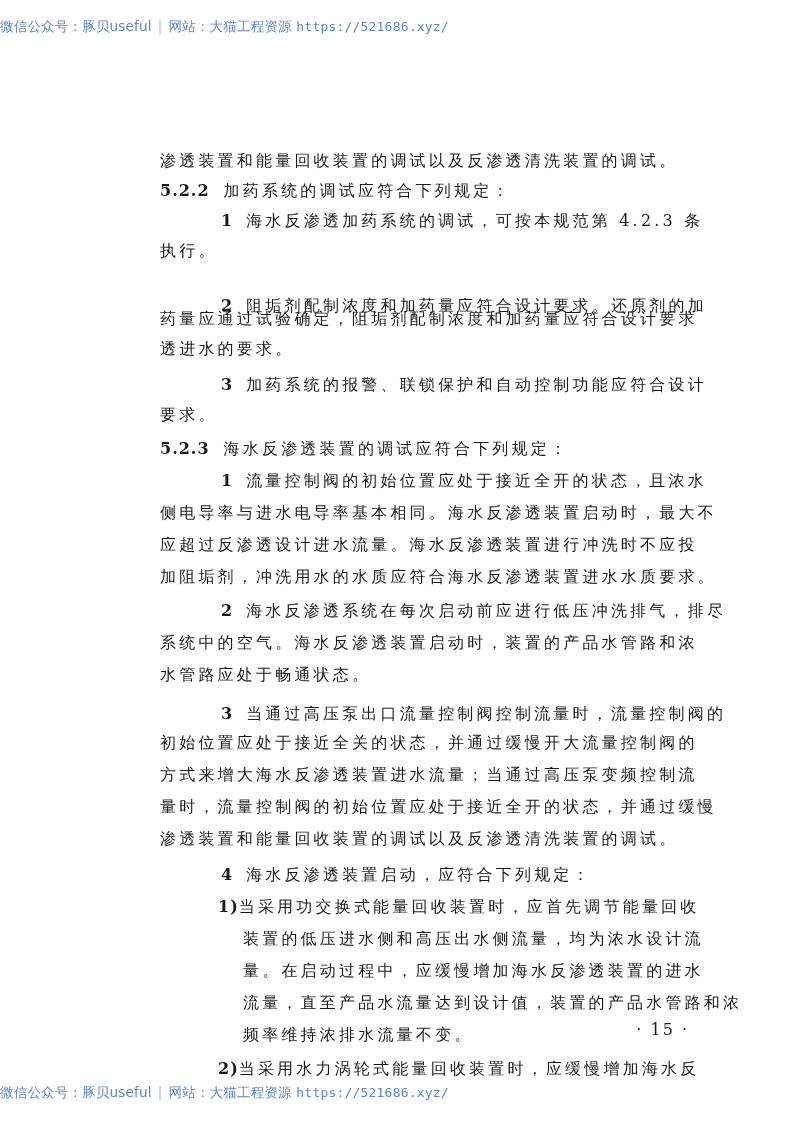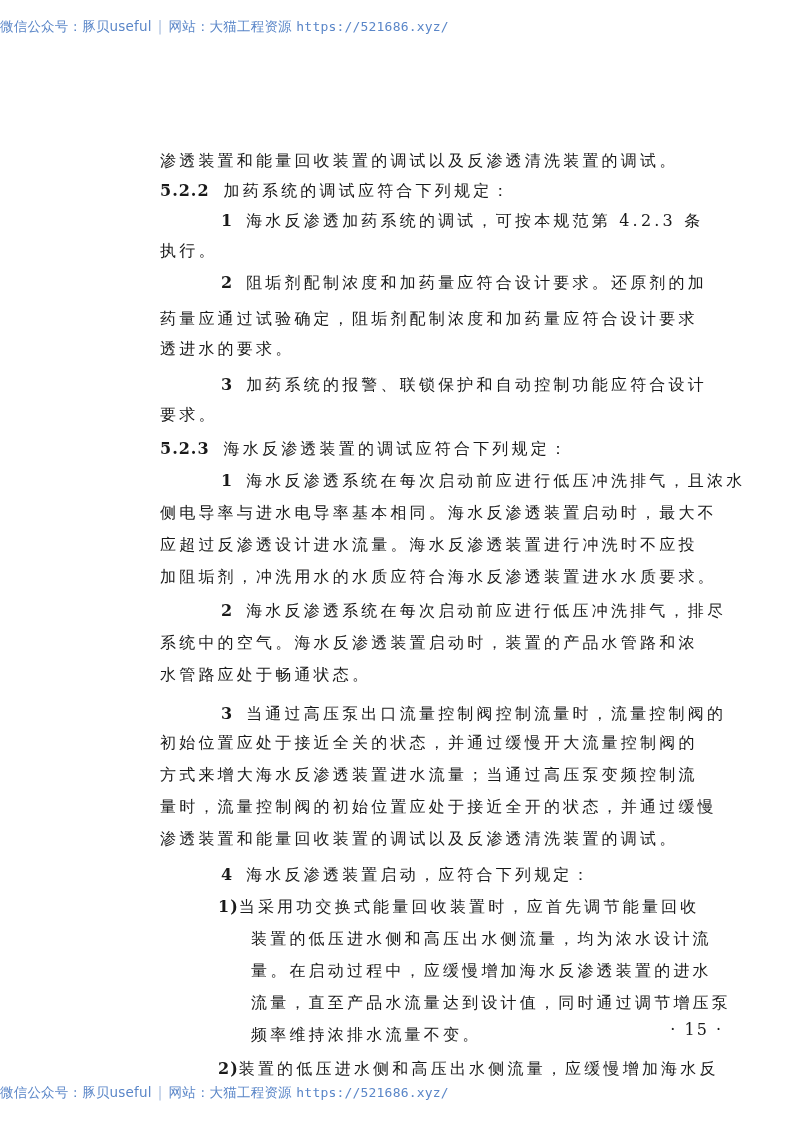--- a/index.html
+++ b/index.html
@@ -22,75 +22,75 @@
   .page { position: absolute; left: 160px; top: 146px; width: 565px; }
   .line {
     position: absolute; left: 0; height: 30px; line-height: 30px;
     font-size: 16px; white-space: nowrap; letter-spacing: 3.2px;
   }
   .num { font-weight: bold; letter-spacing: 1px; }
   .clause-num { font-weight: bold; letter-spacing: 1px; margin-right: 14px; text-align: right; }
   .item-num { font-weight: bold; margin-right: 14px; letter-spacing: 0; }
   .indent1 { left: 38px; margin-left: 23px; }
   .indent2 { left: 58px; }
-  .indent3 { left: 83px; margin-left: 8px; }
+  .indent3 { left: 83px; }
   .pagenum {
-    position: absolute; right: 77px; top: 1020px;
+    position: absolute; right: 111px; top: 1020px;
     font-size: 16px; letter-spacing: 2px;
   }
 </style>
 </head>
 <body>
 
 <div class="watermark wm-top">
   <span>微信公众号：豚贝useful</span><span class="sep">|</span><span>网站：大猫工程资源</span>
   <span class="url">https://521686.xyz/</span>
 </div>
 
 <div class="page">
   <div class="line" style="top:0px"><span>渗透装置和能量回收装置的调试以及反渗透清洗装置的调试。</span></div>
 
   <div class="line" style="top:30px"><span class="clause-num">5.2.2</span><span>加药系统的调试应符合下列规定：</span></div>
 
   <div class="line indent1" style="top:60px"><span class="item-num">1</span><span>海水反渗透加药系统的调试，可按本规范第 4.2.3 条</span></div>
   <div class="line" style="top:90px"><span>执行。</span></div>
 
-  <div class="line indent1" style="top:122px"><span class="item-num">2</span><span>阻垢剂配制浓度和加药量应符合设计要求。还原剂的加</span></div>
+  <div class="line indent1" style="top:145px"><span class="item-num">2</span><span>阻垢剂配制浓度和加药量应符合设计要求。还原剂的加</span></div>
   <div class="line" style="top:158px"><span>药量应通过试验确定，阻垢剂配制浓度和加药量应符合设计要求</span></div>
   <div class="line" style="top:188px"><span>透进水的要求。</span></div>
 
   <div class="line indent1" style="top:224px"><span class="item-num">3</span><span>加药系统的报警、联锁保护和自动控制功能应符合设计</span></div>
   <div class="line" style="top:254px"><span>要求。</span></div>
 
   <div class="line" style="top:288px"><span class="clause-num">5.2.3</span><span>海水反渗透装置的调试应符合下列规定：</span></div>
 
-  <div class="line indent1" style="top:320px"><span class="item-num">1</span><span>海水反渗透系统在每次启动前应进行低压冲洗排气，且浓水</span></div>
+  <div class="line indent1" style="top:320px"><span class="item-num">1</span><span>流量控制阀的初始位置应处于接近全开的状态，且浓水</span></div>
   <div class="line" style="top:352px"><span>侧电导率与进水电导率基本相同。海水反渗透装置启动时，最大不</span></div>
   <div class="line" style="top:384px"><span>应超过反渗透设计进水流量。海水反渗透装置进行冲洗时不应投</span></div>
   <div class="line" style="top:416px"><span>加阻垢剂，冲洗用水的水质应符合海水反渗透装置进水水质要求。</span></div>
 
   <div class="line indent1" style="top:450px"><span class="item-num">2</span><span>海水反渗透系统在每次启动前应进行低压冲洗排气，排尽</span></div>
   <div class="line" style="top:482px"><span>系统中的空气。海水反渗透装置启动时，装置的产品水管路和浓</span></div>
   <div class="line" style="top:514px"><span>水管路应处于畅通状态。</span></div>
 
   <div class="line indent1" style="top:553px"><span class="item-num">3</span><span>当通过高压泵出口流量控制阀控制流量时，流量控制阀的</span></div>
   <div class="line" style="top:582px"><span>初始位置应处于接近全关的状态，并通过缓慢开大流量控制阀的</span></div>
   <div class="line" style="top:614px"><span>方式来增大海水反渗透装置进水流量；当通过高压泵变频控制流</span></div>
   <div class="line" style="top:646px"><span>量时，流量控制阀的初始位置应处于接近全开的状态，并通过缓慢</span></div>
   <div class="line" style="top:678px"><span>渗透装置和能量回收装置的调试以及反渗透清洗装置的调试。</span></div>
 
   <div class="line indent1" style="top:714px"><span class="item-num">4</span><span>海水反渗透装置启动，应符合下列规定：</span></div>
 
   <div class="line indent2" style="top:746px"><span class="num">1)</span><span>当采用功交换式能量回收装置时，应首先调节能量回收</span></div>
   <div class="line indent3" style="top:778px"><span>装置的低压进水侧和高压出水侧流量，均为浓水设计流</span></div>
   <div class="line indent3" style="top:810px"><span>量。在启动过程中，应缓慢增加海水反渗透装置的进水</span></div>
-  <div class="line indent3" style="top:842px"><span>流量，直至产品水流量达到设计值，同时通过调节增压泵</span></div>
+  <div class="line indent3" style="top:842px"><span>流量，直至产品水流量达到设计值，装置的产品水管路和浓</span></div>
   <div class="line indent3" style="top:874px"><span>频率维持浓排水流量不变。</span></div>
 
-  <div class="line indent2" style="top:908px"><span class="num">2)</span><span>装置的低压进水侧和高压出水侧流量，应缓慢增加海水反</span></div>
+  <div class="line indent2" style="top:908px"><span class="num">2)</span><span>当采用水力涡轮式能量回收装置时，应缓慢增加海水反</span></div>
 </div>
 
 <div class="pagenum">· 15 ·</div>
 
 <div class="watermark wm-bottom">
   <span>微信公众号：豚贝useful</span><span class="sep">|</span><span>网站：大猫工程资源</span>
   <span class="url">https://521686.xyz/</span>
 </div>
 
 </body></html>

